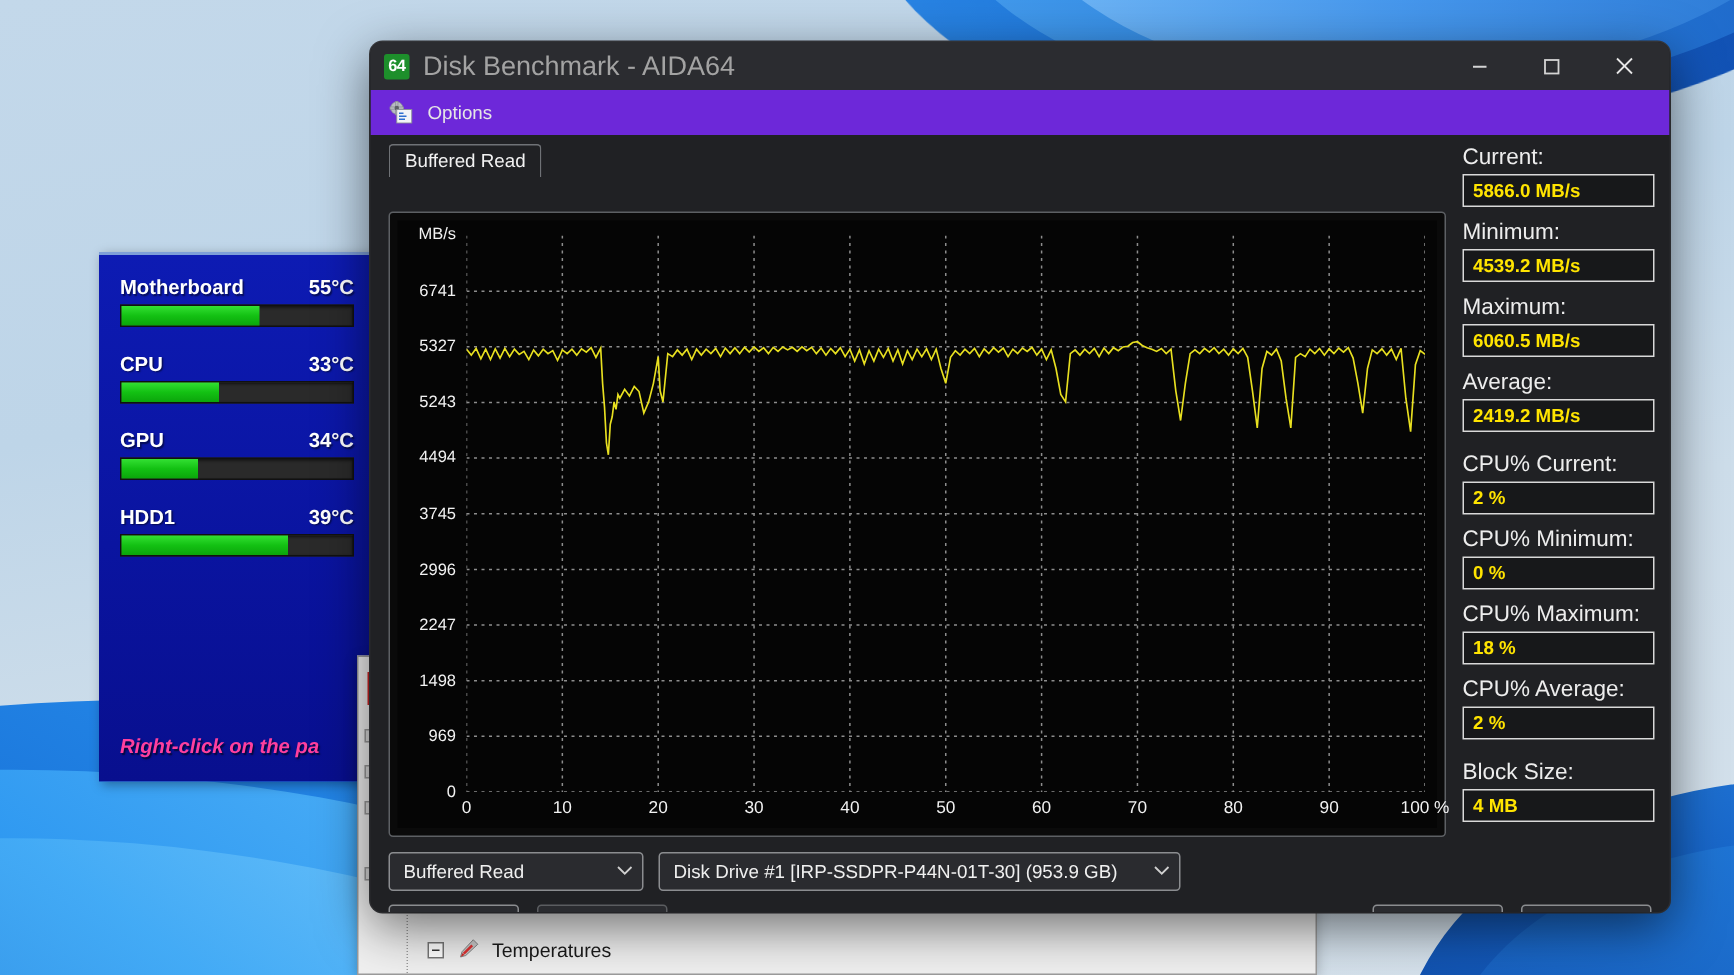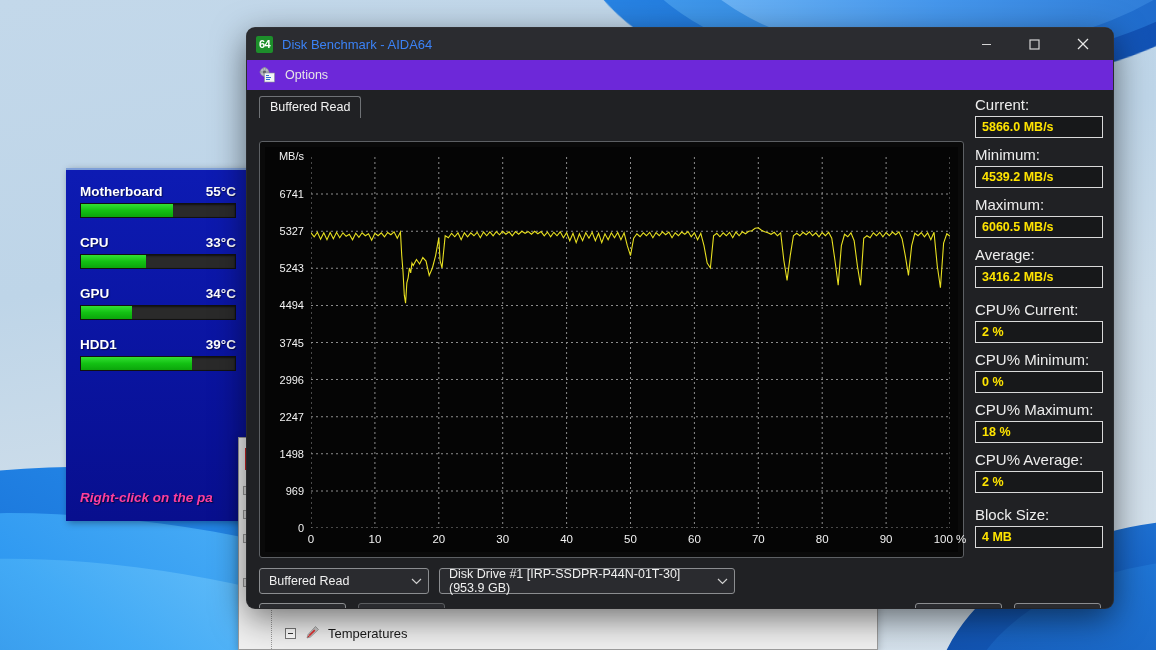--- a/index.html
+++ b/index.html
@@ -174,21 +174,21 @@
   }
   #app-badge {
     width: 17px; height: 17px; flex: none;
     background: #1d8f2b;
     color: #fff; font-size: 11px; font-weight: bold;
     display: flex; align-items: center; justify-content: center;
     border-radius: 2px;
     letter-spacing: -.5px;
   }
   #window-title {
-    margin-left: 9px; font-size: 13px; color: #3b82f6;
+    margin-left: 9px; font-size: 18px; color: #a3a3a3;
   }
   .wbtn {
     position: absolute; top: 0; width: 45px; height: 32px;
     display: flex; align-items: center; justify-content: center;
     color: #d4d4d4;
   }
   #btn-min { right: 104px; }
   #btn-max { right: 56px; }
   #btn-close { right: 8px; }
 
@@ -263,21 +263,21 @@
   .combo {
     height: 26px; background: #2a2b2f;
     border: 1px solid #8b8d90;
     border-radius: 3px;
     display: flex; align-items: center;
     padding: 0 6px 0 9px;
     font-size: 12.5px; color: #f0f0f0;
     position: relative;
   }
   #combo-mode { width: 170px; }
-  #combo-drive { width: 296px; }
+  #combo-drive { width: 348px; }
   .combo .chev { margin-left: auto; color: #cfcfcf; font-size: 11px; }
   #buttons { display: flex; margin-top: 9px; align-items: center; }
   .btn {
     height: 26px; width: 87px;
     background: #2a2b2f; border: 1px solid #8b8d90; border-radius: 3px;
     color: #f2f2f2; font-size: 12.5px;
     display: flex; align-items: center; justify-content: center;
   }
   .btn.dim { color: #8e9094; border-color: #5b5d60; }
   .btn + .btn { margin-left: 12px; }
@@ -464,21 +464,21 @@
         <div class="stat-group">
           <div class="stat-label">Minimum:</div>
           <div class="stat-box">4539.2 MB/s</div>
         </div>
         <div class="stat-group">
           <div class="stat-label">Maximum:</div>
           <div class="stat-box">6060.5 MB/s</div>
         </div>
         <div class="stat-group">
           <div class="stat-label">Average:</div>
-          <div class="stat-box">3416.2 MB/s</div>
+          <div class="stat-box">2419.2 MB/s</div>
         </div>
         <div class="stat-group gap">
           <div class="stat-label">CPU% Current:</div>
           <div class="stat-box">2 %</div>
         </div>
         <div class="stat-group">
           <div class="stat-label">CPU% Minimum:</div>
           <div class="stat-box">0 %</div>
         </div>
         <div class="stat-group">

